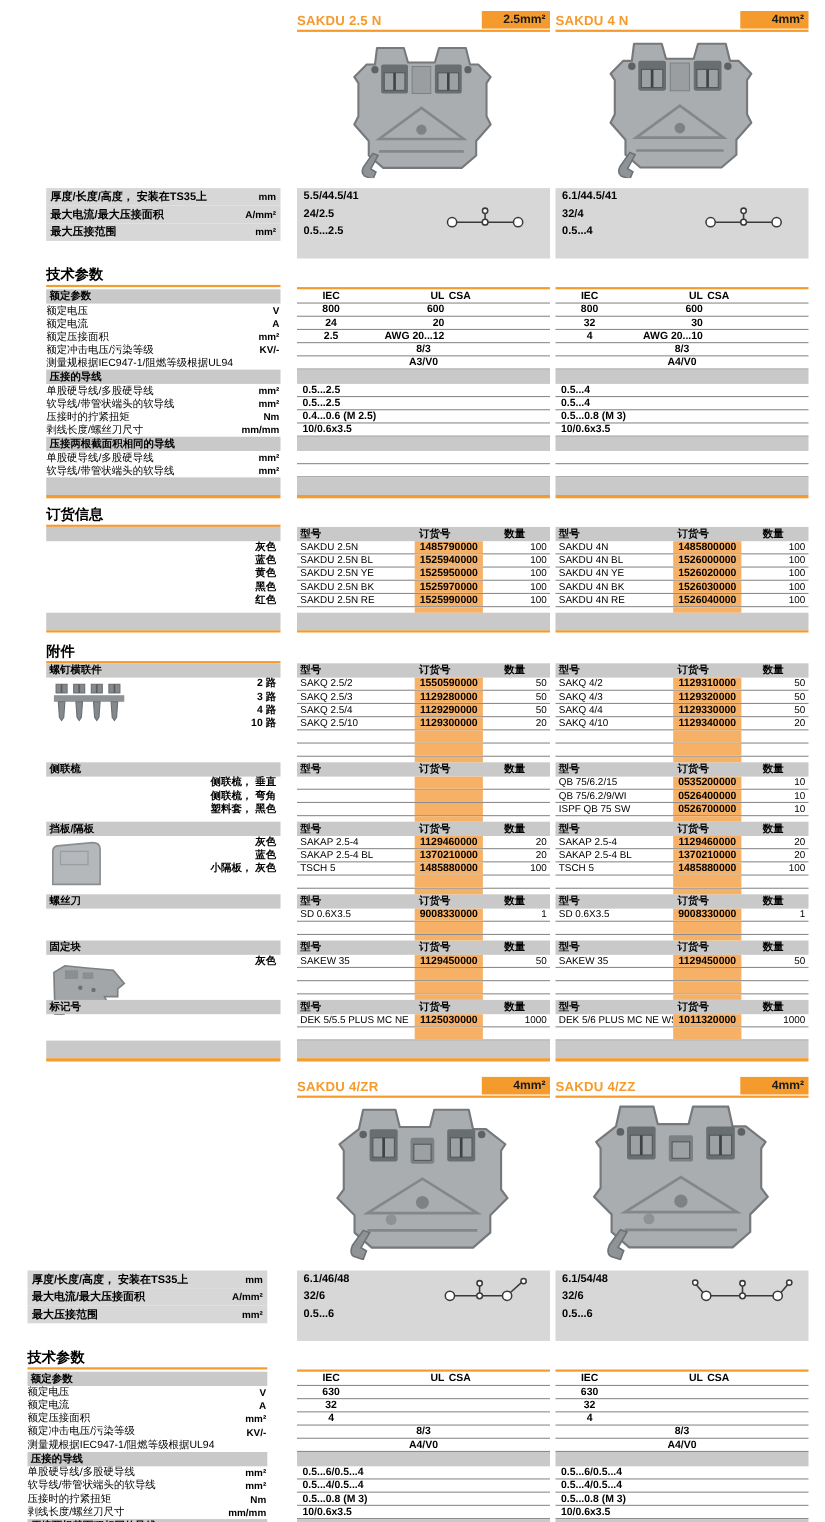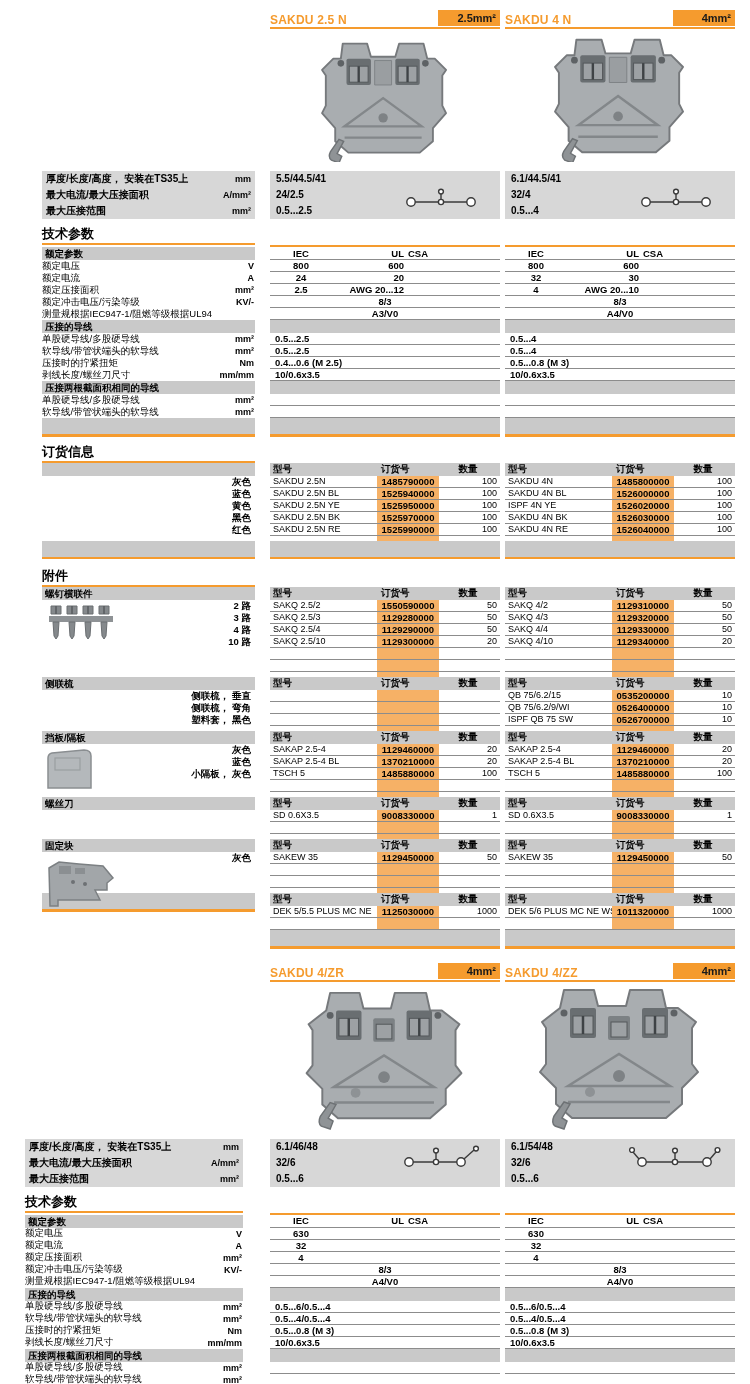--- a/index.html
+++ b/index.html
@@ -32,21 +32,21 @@
   .photorow{height:133px}
   .g2 .photorow{height:148px}
   .photocell{display:flex;align-items:flex-end;justify-content:center;padding-bottom:2px}
 
   
   .info{margin-top:7px}
   .drow{height:16px;display:flex;align-items:center;background:var(--panel);padding:0 4px}
   .drow .lbl{font-weight:bold;font-size:10px;white-space:nowrap}
   .drow .unit{margin-left:auto;font-weight:bold;font-size:9px}
   .labelarea.infobox{padding-top:0}
-  .valbox{background:var(--panel);position:relative;height:48px}
+  .valbox{background:var(--panel);position:relative;height:64px}
   .vline{height:16px;line-height:16px;padding-left:6px;font-size:10px;font-weight:bold}
   .sym{position:absolute;right:20px;top:15px}
   .g2 .sym{top:5px;right:14px}
   .sym svg{display:block}
 
   
   h2.sect{font-size:13px;font-weight:bold;margin:8px 0 0 42px;width:213px;
     border-bottom:2.5px solid var(--accent);padding-bottom:2px;line-height:14px}
   .g2 h2.sect{margin-left:25px;width:218px}
   h2.acc{margin-top:10px}
@@ -401,21 +401,21 @@
           <span class="m">SAKDU 4N</span>
           <span class="o">1485800000</span>
           <span class="q">100</span>
         </div>
         <div class="orow">
           <span class="m">SAKDU 4N BL</span>
           <span class="o">1526000000</span>
           <span class="q">100</span>
         </div>
         <div class="orow">
-          <span class="m">ISPF 4N YE</span>
+          <span class="m">SAKDU 4N YE</span>
           <span class="o">1526020000</span>
           <span class="q">100</span>
         </div>
         <div class="orow">
           <span class="m">SAKDU 4N BK</span>
           <span class="o">1526030000</span>
           <span class="q">100</span>
         </div>
         <div class="orow">
           <span class="m">SAKDU 4N RE</span>
@@ -495,20 +495,25 @@
             <svg width="78" height="52" viewBox="0 0 78 52">
     <path d="M4 12 L14 6 L34 8 L58 10 L68 22 L62 27 L62 34 L50 34 L55 44 L13 44 L13 50 L5 50 Z" fill="#a2a6a9" stroke="#7c8083" stroke-width="1.5"></path>
     <rect x="14" y="10" width="12" height="8" fill="#8b8f92"></rect>
     <rect x="30" y="12" width="10" height="6" fill="#8b8f92"></rect>
     <circle cx="28" cy="26" r="2" fill="#6d7174"></circle>
               <circle cx="40" cy="28" r="2" fill="#6d7174"></circle>
   </svg>
           </div>
         </div>
         <div class="gapw"></div>
+        <div class="asec">
+          <div class="bar">标记号</div>
+          <div class="arow"></div>
+          <div class="arow"></div>
+        </div>
         <div class="bar tall"></div>
         <div class="oline"></div>
       </div>
     <div>
         <div class="hrow">
           <span class="m">型号</span>
           <span class="o">订货号</span>
           <span class="q">数量</span>
         </div>
         <div class="orow">

